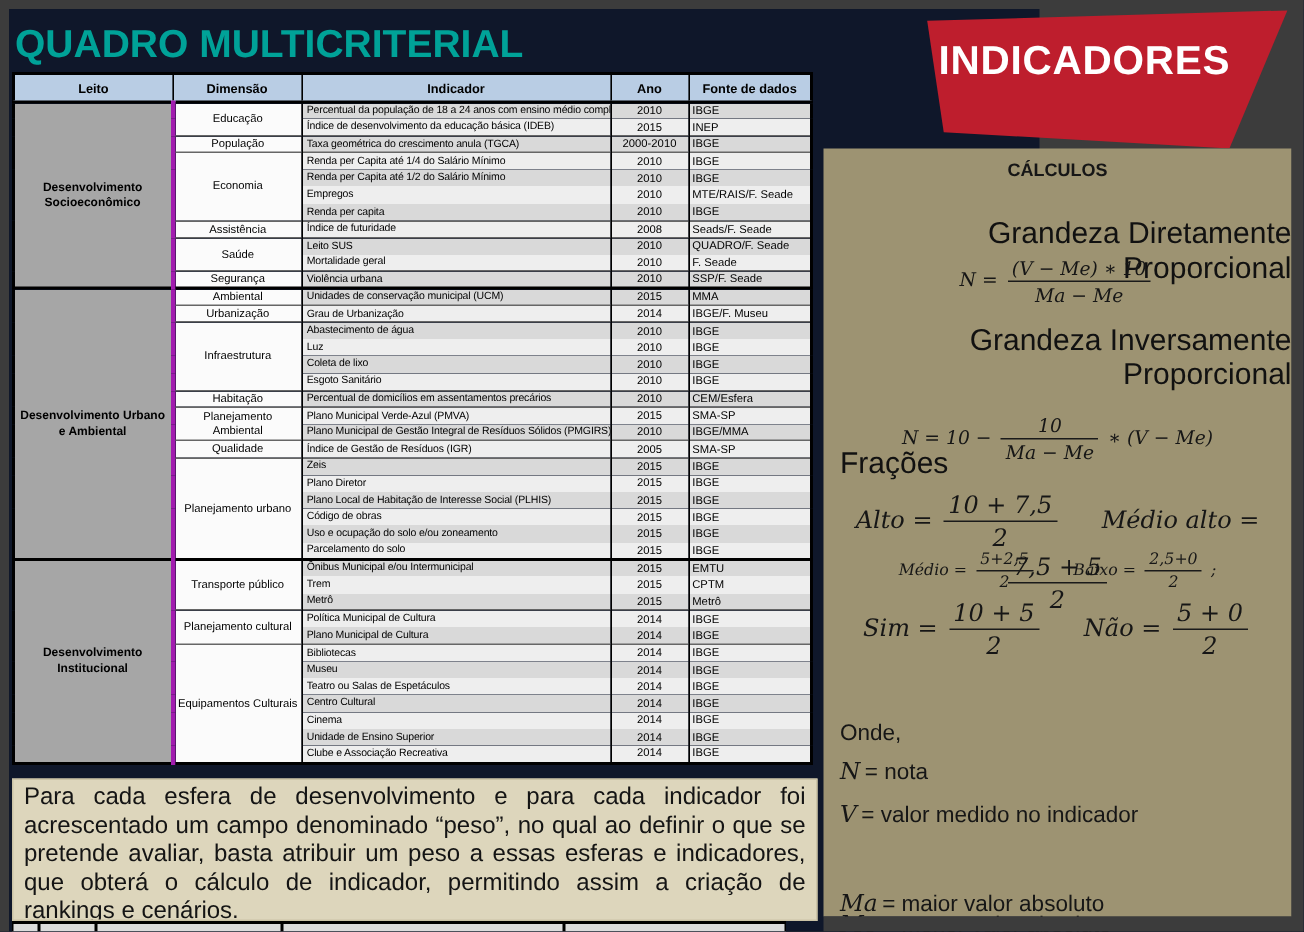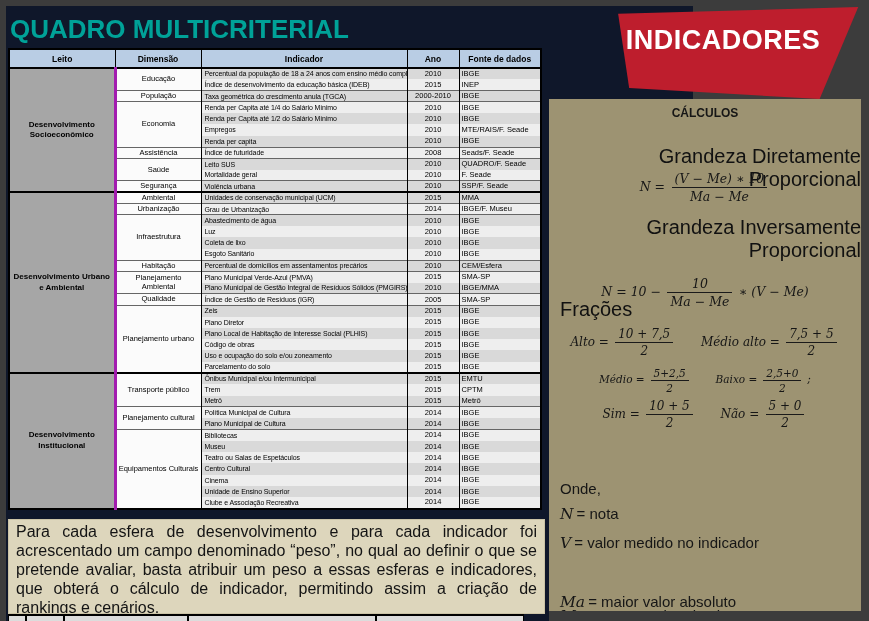--- a/index.html
+++ b/index.html
@@ -44,21 +44,21 @@
   .banner-label { color:#ffffff; font-weight:bold; font-size:27px; letter-spacing:0.5px; }
 
   
   .calc-panel { position:absolute; left:543px; top:93px; width:312px; height:512px; background:#9d9372; color:#161616; }
   .panel-bottom { position:absolute; left:543px; top:605px; width:312px; height:10px; background:#3c3c3c; z-index:6; }
   .calc-title { position:absolute; top:7px; left:0; width:100%; text-align:center; font-weight:bold; font-size:12px; }
   .calc-h { position:absolute; left:11px; font-size:20px; color:#111;text-align:right; }
   .h-direct { top:46px; } .h-inverse { top:117px; } .h-frac { top:199px; }
   .formula { position:absolute; left:0; width:100%; text-align:center; font-size:12.5px; }
   .f-direct { top:72px; } .f-inverse { top:141px;margin-top:36px; }
-  .frac-row { position:absolute; left:0; width:100%; text-align:center; font-size:12px; }
+  .frac-row { position:absolute; left:0; width:100%; text-align:center; font-size:16px; }
   .fr-1 { top:228px; } .fr-2 { top:268px; font-size:10.5px; } .fr-3 { top:300px; }
   .math { font-family:"DejaVu Serif",serif; font-style:italic; }
   .frac { display:inline-block; vertical-align:middle; text-align:center; margin:0 3px; }
   .frac .num { display:block; border-bottom:1px solid #1a1a1a; padding:0 3px 1px 3px; }
   .frac .den { display:block; padding:1px 3px 0 3px; }
   .fgap { display:inline-block; width:18px; }
   .legend-intro { position:absolute; left:11px; top:381px; font-size:15px; }
   .legend-line { position:absolute; left:11px; font-size:15px; }
   .ll-0 { top:406px; } .ll-1 { top:435px; } .ll-2 { top:466px;margin-top:42px; } .ll-3 { top:494px; }
   .legend-line .sym { font-size:15.5px; margin-right:3px; }

